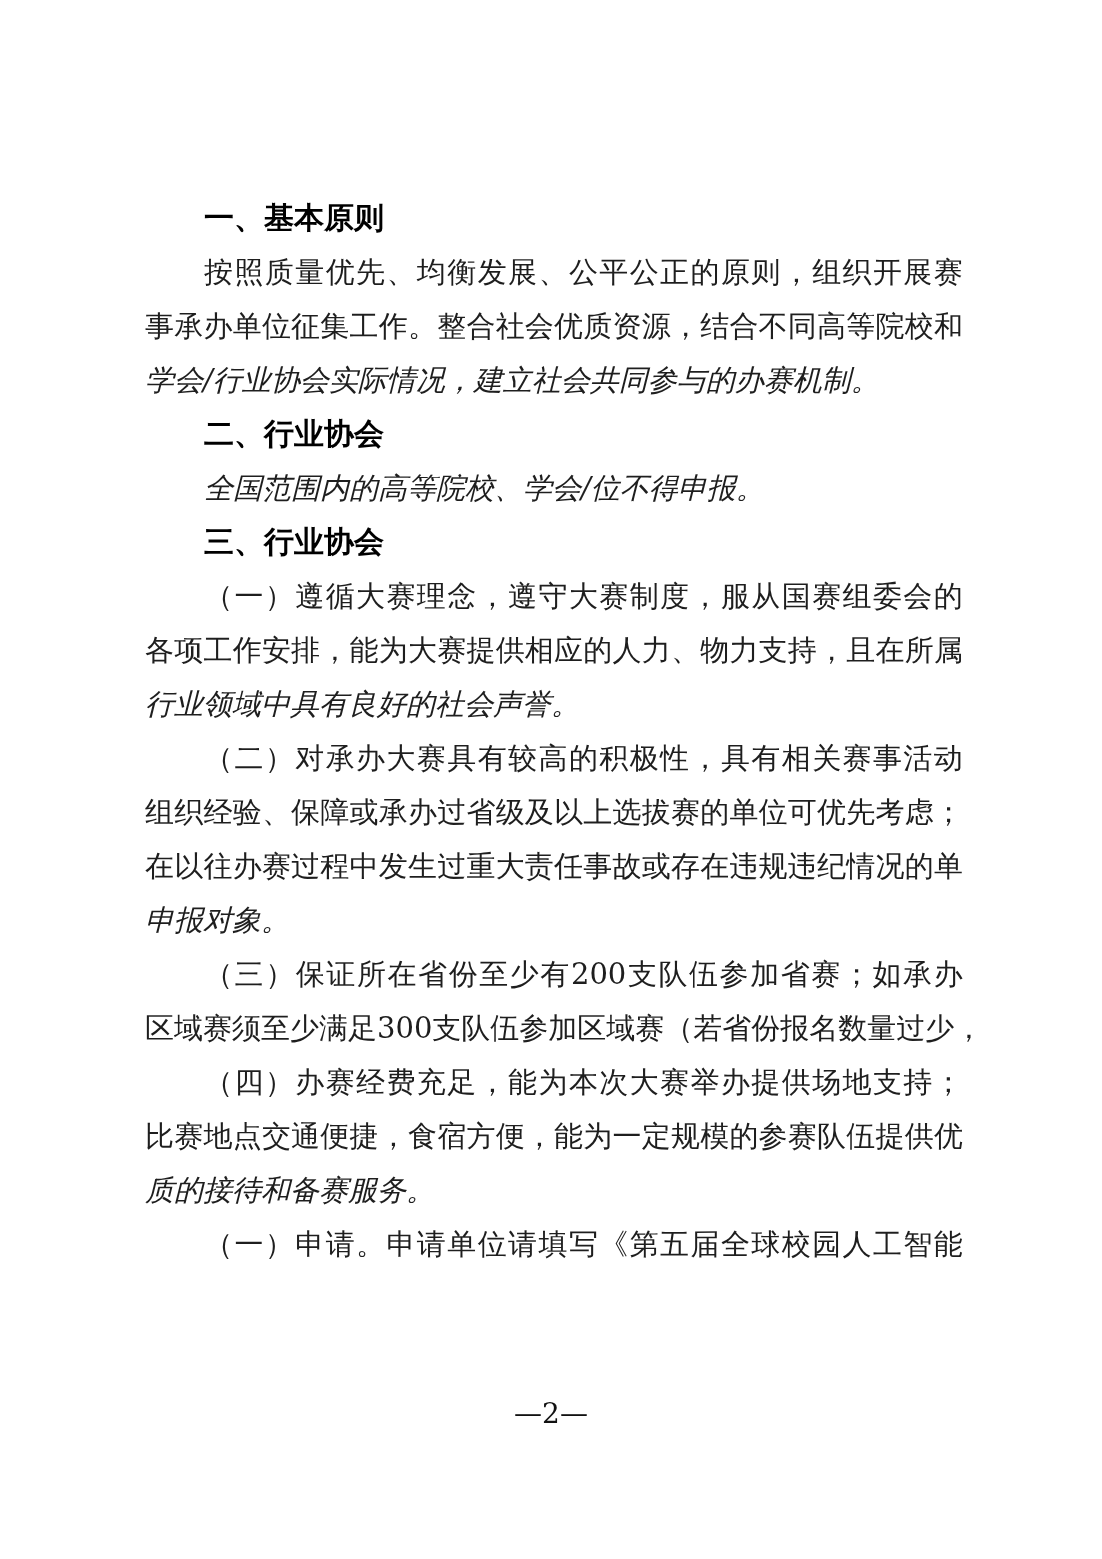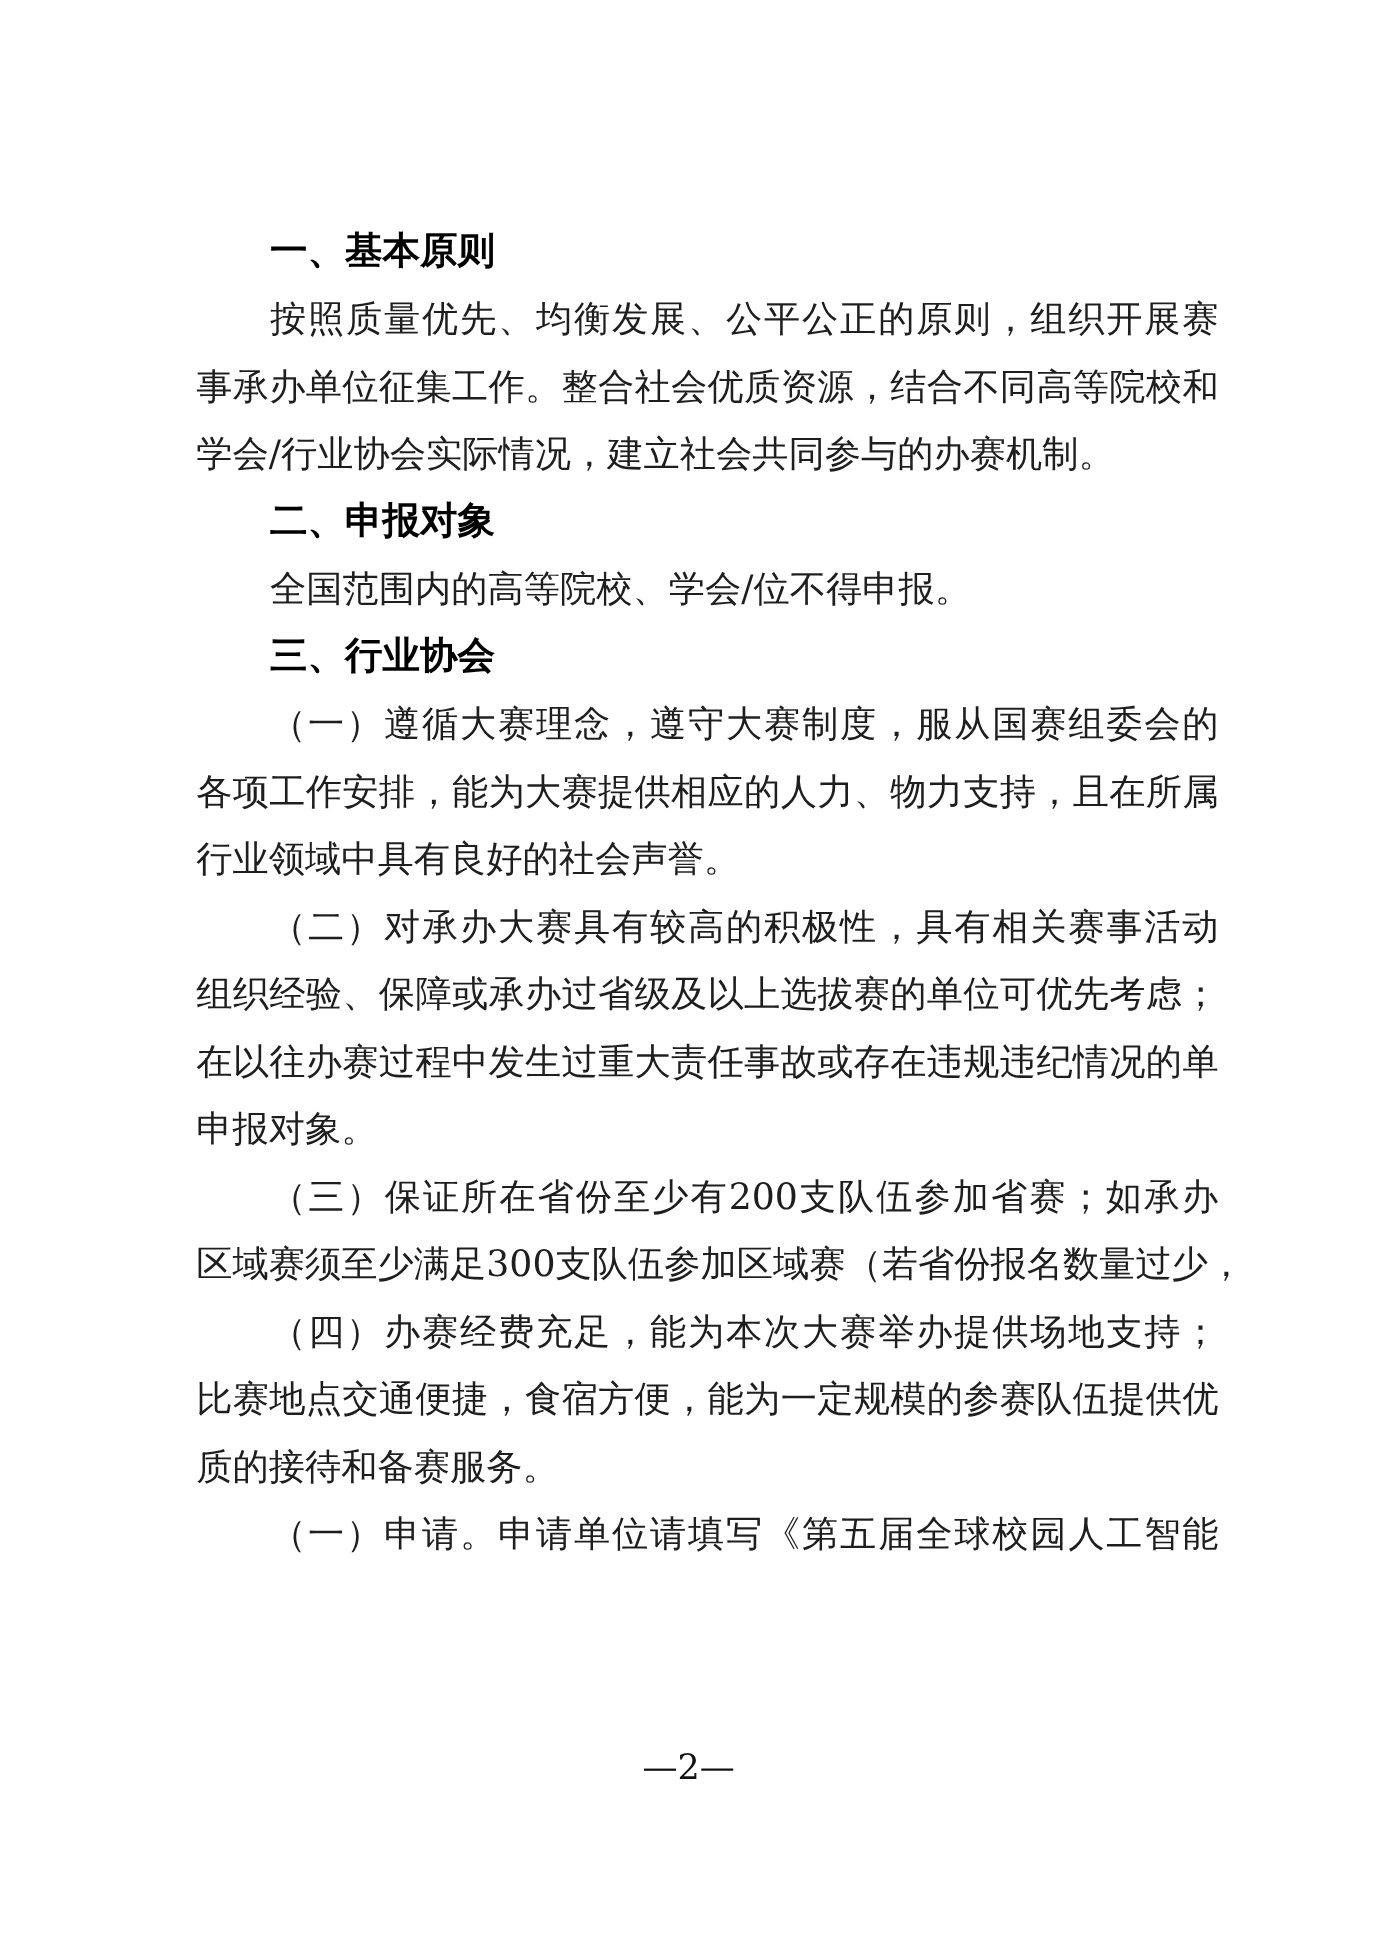--- a/index.html
+++ b/index.html
@@ -12,23 +12,22 @@
     width: 1102px;
     height: 1559px;
     background: #ffffff;
     overflow: hidden;
     font-family: "DejaVu Serif", "Liberation Serif", serif;
     color: #1e1e1e;
   }
   .content {
     position: absolute;
     left: 145px;
-    top: 174px;
+    top: 191px;
     width: 818px;
-    margin-left: 12px;
   }
   .line {
     height: 54px;
     line-height: 54px;
     font-size: 29px;
     white-space: nowrap;
   }
   
   .line.ind { padding-left: 59px; }
   
@@ -39,21 +38,21 @@
     color: #000000;
   }
   
   .line.j {
     display: flex;
     justify-content: space-between;
     align-items: center;
   }
   .line.j span { display: inline-block; }
   
-  .line.p { letter-spacing: 0; }
+  .line.p { letter-spacing: 0; font-style: italic; }
   .pageno {
     position: absolute;
     top: 1387px;
     left: 0;
     width: 100%;
     height: 54px;
     line-height: 54px;
     text-align: center;
     font-size: 28px;
     color: #111111;
@@ -117,21 +116,21 @@
         <span>不</span>
         <span>同</span>
         <span>高</span>
         <span>等</span>
         <span>院</span>
         <span>校</span>
         <span>和</span>
       </div>
     <div class="line p">学会/行业协会实际情况，建立社会共同参与的办赛机制。</div>
 
-    <div class="line h ind">二、申报对象</div>
+    <div class="line h ind">二、行业协会</div>
     <div class="line p ind">全国范围内的高等院校、学会/位不得申报。</div>
 
     <div class="line h ind">三、行业协会</div>
     <div class="line j ind">
         <span>（</span>
         <span>一</span>
         <span>）</span>
         <span>遵</span>
         <span>循</span>
         <span>大</span>

